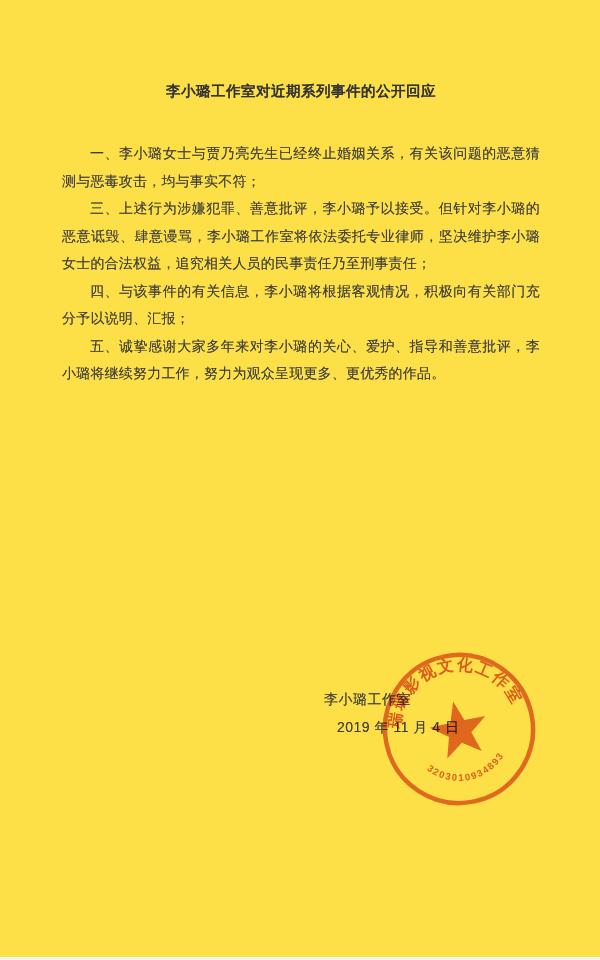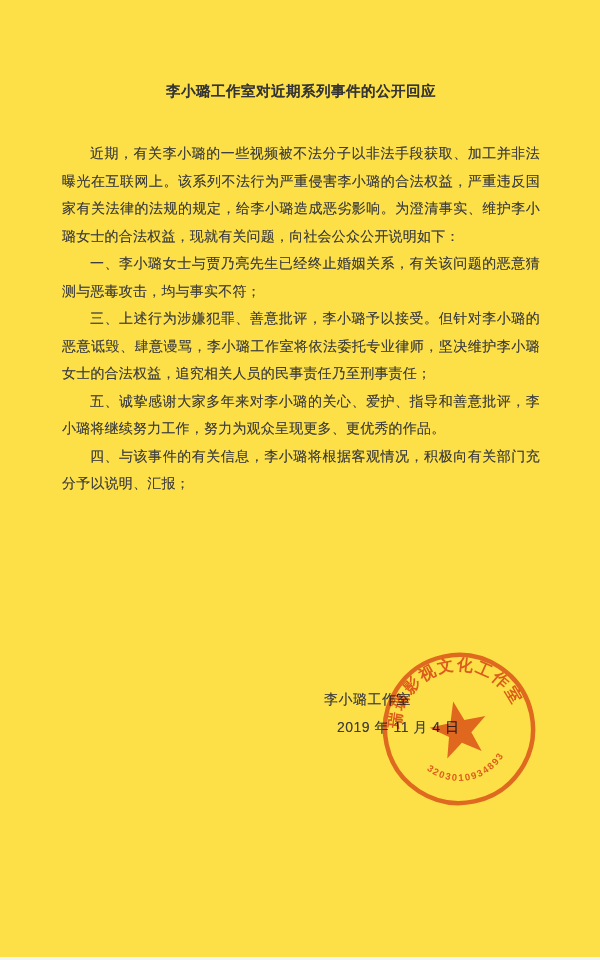--- a/index.html
+++ b/index.html
@@ -74,25 +74,24 @@
     background: #eef5f2;
   }
 </style>
 </head>
 <body>
 
 <div class="page">
 
   <div class="content">
     <h1 class="title">李小璐工作室对近期系列事件的公开回应</h1>
-    <p class="body-par">近期，有关李小璐的一些视频被不法分子以非法手段获取、加工并非法曝光在互联网上。该系列不法行为严重侵害李小璐的合法权益，严重违反国家有关法律的法规的规定，给李小璐造成恶劣影响。为澄清事实、维护李小璐女士的合法权益，现就有关问题，向社会公众公开说明如下：</p>
     <p class="body-par">一、李小璐女士与贾乃亮先生已经终止婚姻关系，有关该问题的恶意猜测与恶毒攻击，均与事实不符；</p>
     <p class="body-par">三、上述行为涉嫌犯罪、善意批评，李小璐予以接受。但针对李小璐的恶意诋毁、肆意谩骂，李小璐工作室将依法委托专业律师，坚决维护李小璐女士的合法权益，追究相关人员的民事责任乃至刑事责任；</p>
+    <p class="body-par">四、与该事件的有关信息，李小璐将根据客观情况，积极向有关部门充分予以说明、汇报；</p>
     <p class="body-par">五、诚挚感谢大家多年来对李小璐的关心、爱护、指导和善意批评，李小璐将继续努力工作，努力为观众呈现更多、更优秀的作品。</p>
-    <p class="body-par">四、与该事件的有关信息，李小璐将根据客观情况，积极向有关部门充分予以说明、汇报；</p>
   </div>
 
   <div class="sig-name">李小璐工作室</div>
   <div class="sig-date">2019 年 11 月 4 日</div>
 
   <div class="seal">
     <svg width="164" height="164" viewBox="0 0 164 164">
       <circle cx="82" cy="82" r="74" fill="none" stroke="#dc5c50" stroke-width="4.5" opacity="0.9"></circle>
       <polygon points="82,54 89.1,74.3 110.5,74.7 93.4,87.7 99.6,108.3 82,96 64.4,108.3 70.6,87.7 53.5,74.7 74.9,74.3" fill="#dc5c50" opacity="0.92"></polygon>
       <defs>

